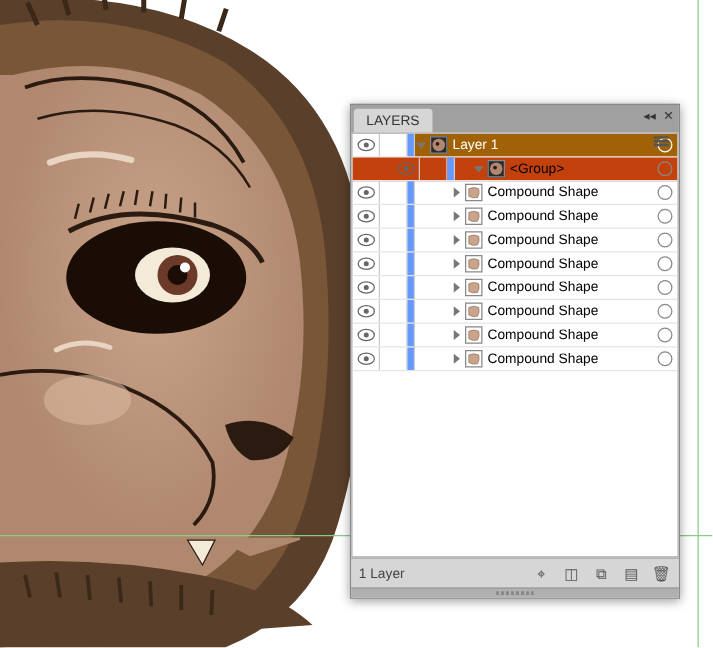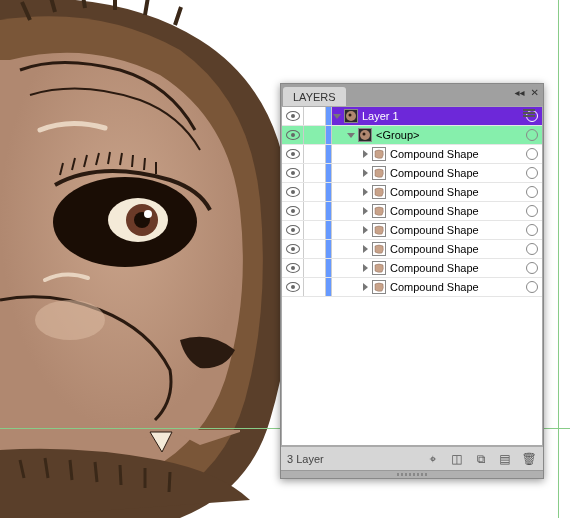--- a/index.html
+++ b/index.html
@@ -23,23 +23,23 @@
 .tree{flex:1;display:flex;align-items:center;height:100%;padding-right:4px;}
 .indent{display:inline-block;}
 .disclosure{width:10px;height:10px;display:inline-flex;align-items:center;justify-content:center;margin-right:2px;cursor:pointer;}
 .disclosure::before{content:"";width:0;height:0;border-left:5px solid #777;border-top:4px solid transparent;border-bottom:4px solid transparent;}
 .disclosure.open::before{border-left:4px solid transparent;border-right:4px solid transparent;border-top:5px solid #777;border-bottom:none;}
 .thumb{width:14px;height:14px;border:1px solid #888;background:#fff;margin-right:4px;display:inline-flex;align-items:center;justify-content:center;font-size:8px;color:#8b6b5a;overflow:hidden;}
 .thumb.dark{background:#2a2a2a;}
 .thumb svg{width:12px;height:12px;}
 .label{flex:1;white-space:nowrap;overflow:hidden;}
 .target{width:12px;height:12px;border:1px solid #888;border-radius:50%;margin-left:2px;cursor:pointer;}
-.row.selected .tree{background:#6d28d9;color:#fff;}
+.row.selected .tree{background:#a16207;color:#fff;}
 .row.selected .target{border-color:#fff;}
-.row.sub-selected{background:#86efac;}
+.row.sub-selected{background:#c2410c;padding-left:32px;}
 .status-bar{display:flex;align-items:center;height:24px;border-top:1px solid #aaa;padding:0 6px;}
 .status-text{flex:1;color:#444;}
 .status-icons{display:flex;gap:8px;}
 .status-icons .ico{width:16px;height:16px;display:flex;align-items:center;justify-content:center;color:#555;cursor:pointer;font-size:12px;}
 .resize{height:8px;background:#b0b0b0;border-top:1px solid #999;display:flex;align-items:center;justify-content:center;}
 .resize::before{content:"";width:30px;height:3px;background:repeating-linear-gradient(90deg,#888,#888 2px,transparent 2px,transparent 4px);}
 .guide{position:absolute;background:#8c8;}
 .guide.h{height:1px;width:570px;left:0;top:428px;}
 .guide.v{width:1px;height:518px;top:0;left:558px;}
 </style>
@@ -271,21 +271,21 @@
               <svg viewBox="0 0 12 12">
                 <path d="M2 3 Q6 1 10 3 Q11 7 9 10 Q5 11 2 9 Z" fill="#c9a38a" stroke="#8b6b5a" stroke-width=".5"></path>
               </svg>
             </span>
             <span class="label">Compound Shape</span>
             <span class="target"></span>
           </div>
         </div>
       </div>
     <div class="status-bar">
-      <span class="status-text">3 Layer</span>
+      <span class="status-text">1 Layer</span>
       <div class="status-icons">
         <span class="ico">⌖</span>
         <span class="ico">◫</span>
         <span class="ico">⧉</span>
         <span class="ico">▤</span>
         <span class="ico">🗑</span>
       </div>
     </div>
     <div class="resize"></div>
   </div>

